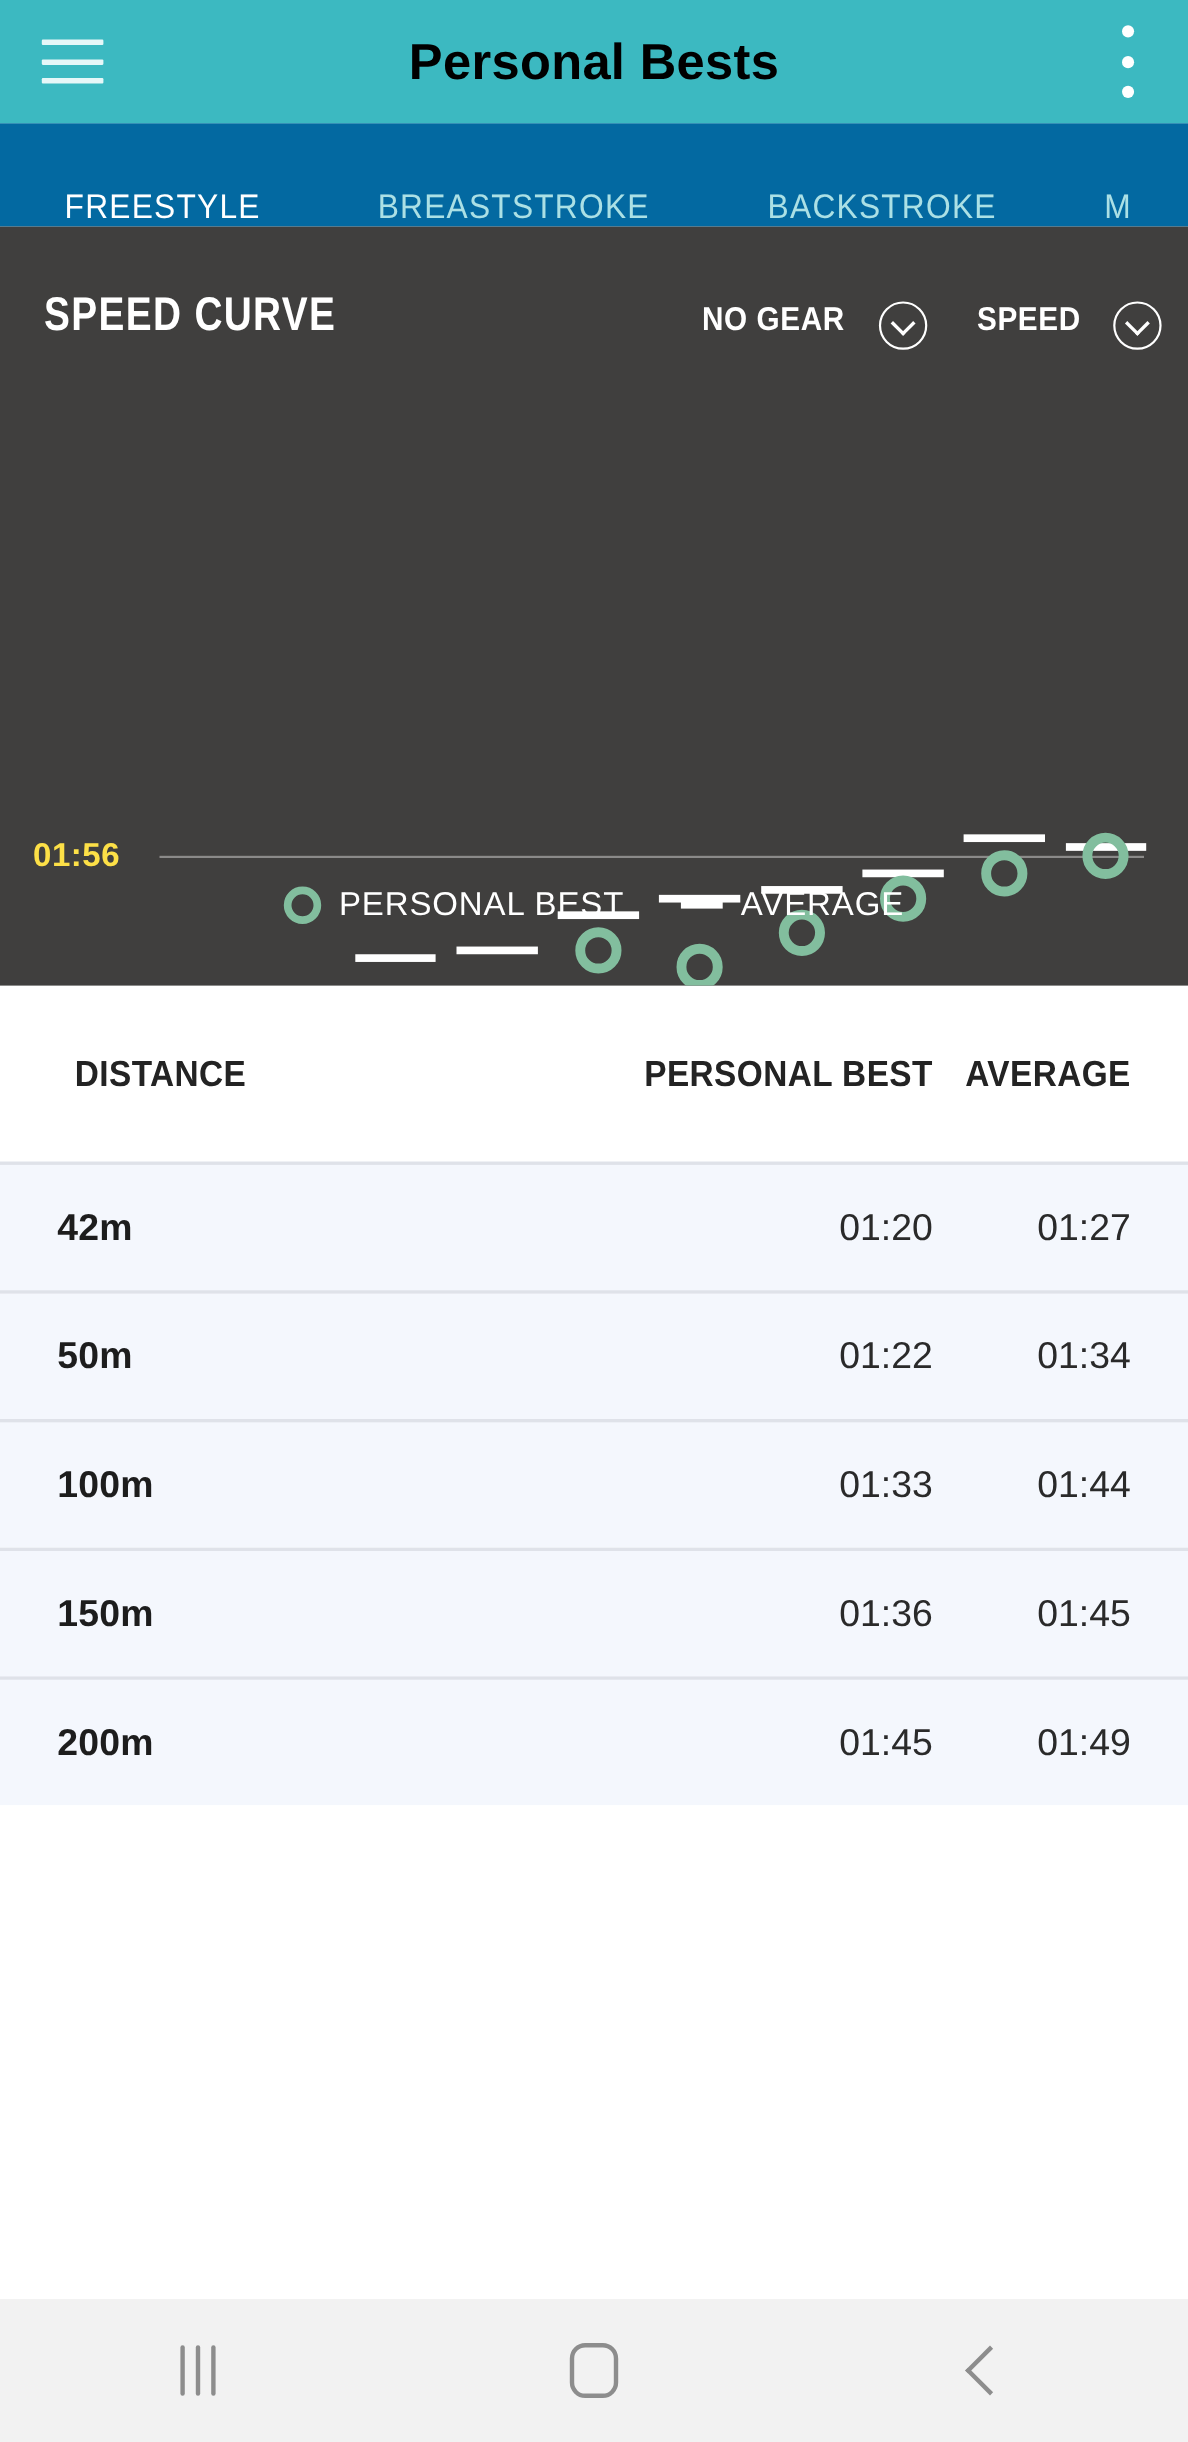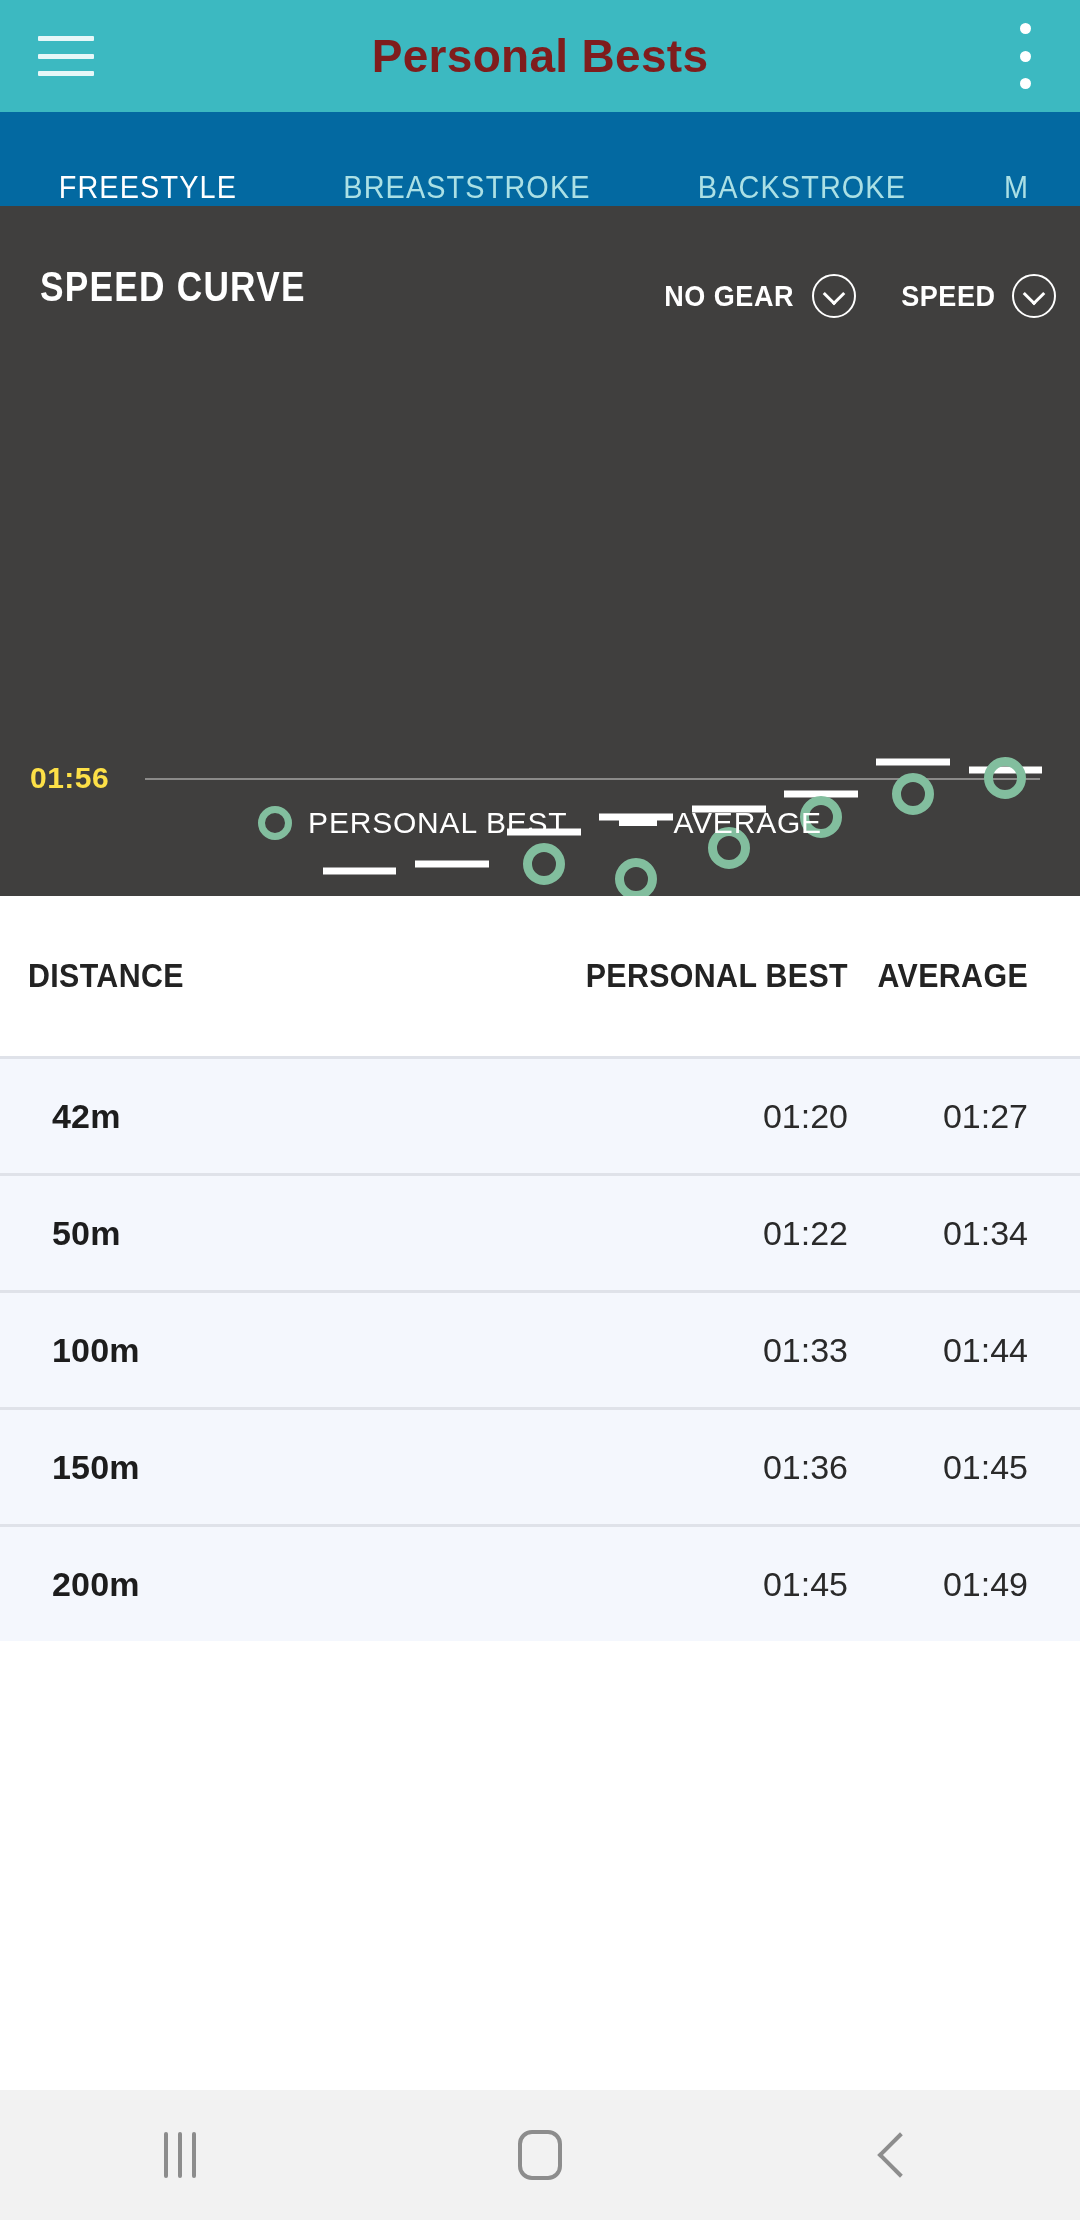--- a/index.html
+++ b/index.html
@@ -36,21 +36,21 @@
     display: block;
     height: 5px;
     width: 100%;
     background: #e6f7f8;
     border-radius: 1px;
   }
   .appbar-title {
     position: absolute;
     left: 0; right: 0;
     text-align: center;
-    color: #7f1d1d;
+    color: #000000;
     font-size: 46px;
     font-weight: bold;
     letter-spacing: 0.3px;
     pointer-events: none;
   }
   .kebab {
     position: absolute;
     right: 44px;
     top: 50%;
     transform: translateY(-50%);
@@ -116,22 +116,21 @@
     white-space: nowrap;
   }
   .chart-controls {
     margin-left: auto;
     display: flex;
     align-items: center;
     gap: 40px;
   }
   .dropdown {
     display: flex;
-    align-items: center;
-    gap: 11px;
+    gap: 24px;
     cursor: pointer;
     margin-top: 20px;
   }
   .dropdown-label {
     color: #ffffff;
     font-size: 30px;
     font-weight: bold;
     letter-spacing: 0.6px;
     transform: scaleX(0.9);
     white-space: nowrap;
@@ -217,21 +216,21 @@
     letter-spacing: 0.8px;
   }
 
   
   .table { background: #ffffff; }
   .thead {
     display: flex;
     align-items: center;
     height: 160px;
     background: #ffffff;
-    padding: 0 52px 0 28px;
+    padding: 0 52px 0 68px;
     box-sizing: border-box;
   }
   .th {
     font-size: 33px;
     font-weight: bold;
     color: #232323;
     letter-spacing: 0.4px;
     transform: scaleX(0.92);
   }
   .th.distance { flex: 1 1 auto; transform-origin: left center; }

